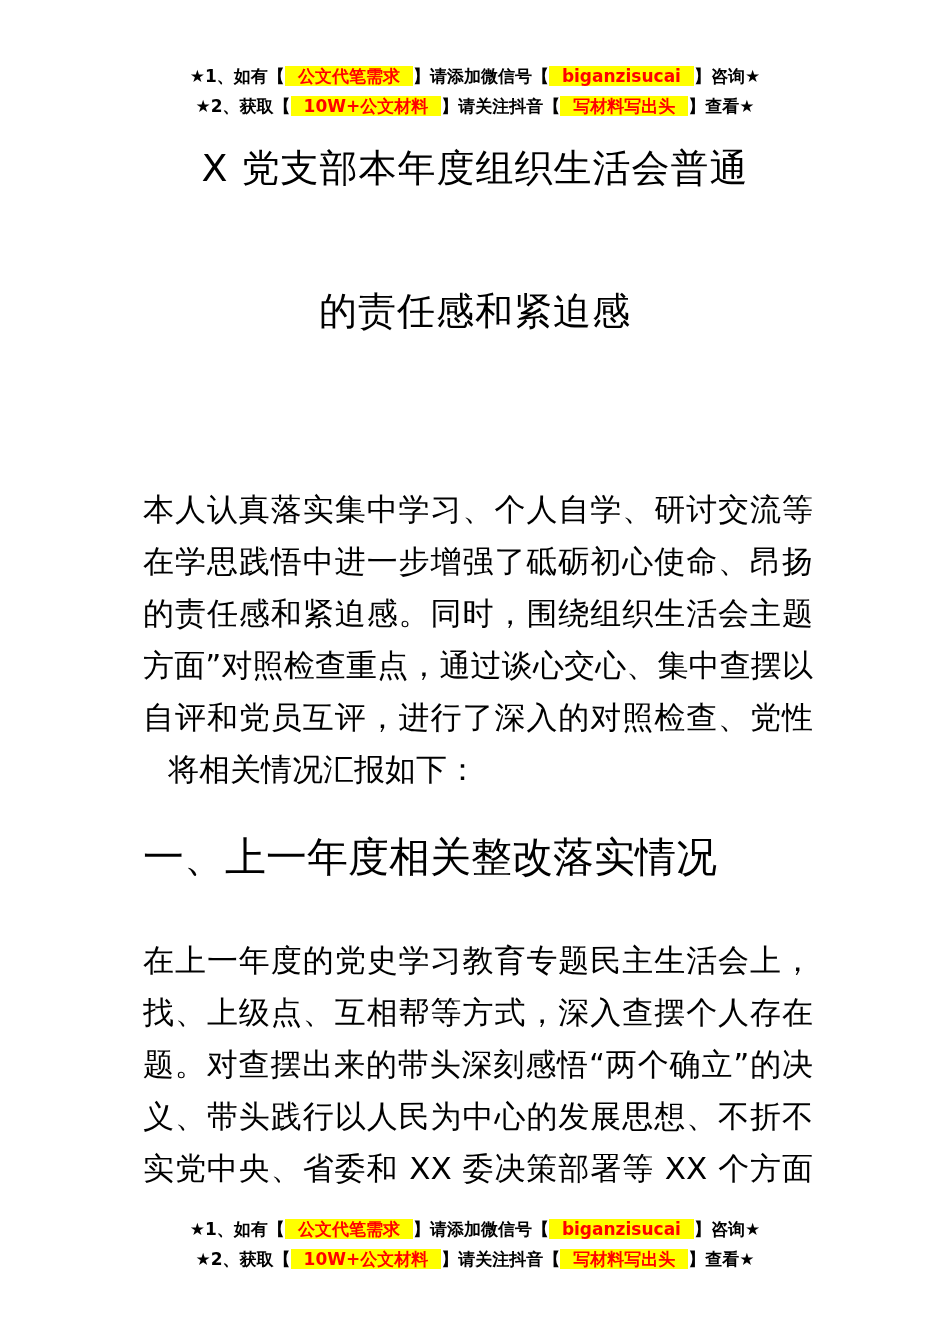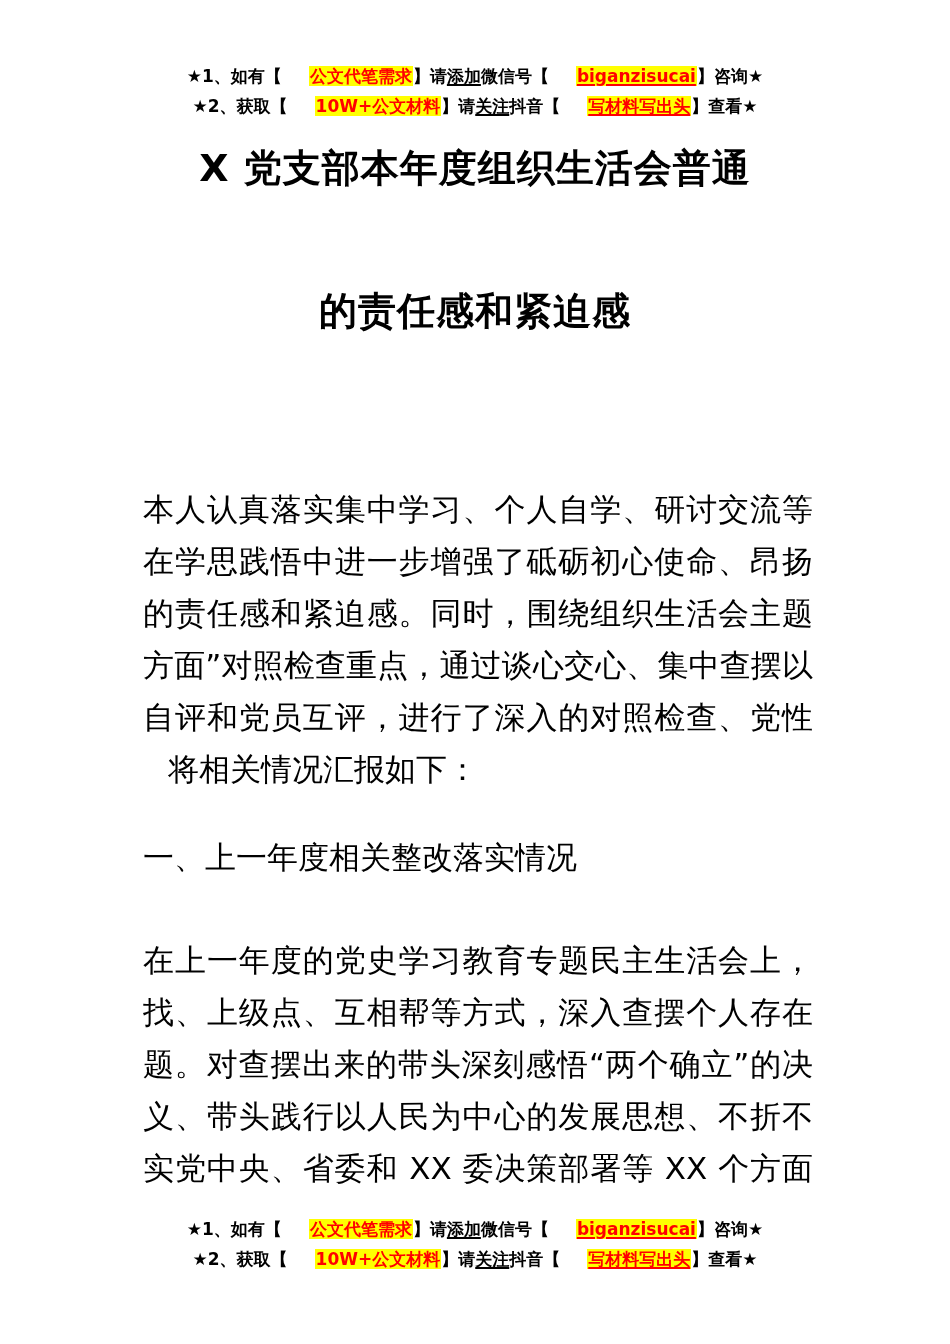--- a/index.html
+++ b/index.html
@@ -21,35 +21,33 @@
     text-align: center;
     font-weight: bold;
     font-size: 17px;
   }
   .notice-top { top: 61px; }
   .notice-bottom { top: 1214px; }
   .notice-line { line-height: 30px; white-space: nowrap; }
   .hl {
     background: var(--hl-bg, #ffff00);
     color: var(--hl-text, #ff0000);
-    padding: 0 1px;
-    margin-left: 27px;
+    padding: 0 13px;
   }
   .ul {
-    text-decoration: underline;
     text-decoration-thickness: 2px;
     text-underline-offset: 2px;
   }
   
   .title {
     position: absolute; left: 0; width: 100%;
     margin: 0;
     text-align: center;
     font-size: 38px;
-    font-weight: bold;
+    font-weight: normal;
     line-height: 50px;
     letter-spacing: 1px;
     white-space: nowrap;
   }
   .title1 { top: 143px; }
   .title2 { top: 286px; }
   
   .body-block {
     position: absolute;
     left: 143px;
@@ -67,21 +65,21 @@
   }
   .bline.lastline {
     text-align-last: left;
     margin-left: 25px;
   }
   .heading {
     position: absolute;
     left: 143px;
     width: 670px;
     top: 831px;
-    font-size: 31px;
+    font-size: 41px;
     line-height: 52px;
     white-space: nowrap;
   }
 </style>
 </head>
 <body style="background: rgb(255, 255, 255); color: rgb(0, 0, 0);">
 
 <div class="page">
 
   <div class="notice notice-top">

